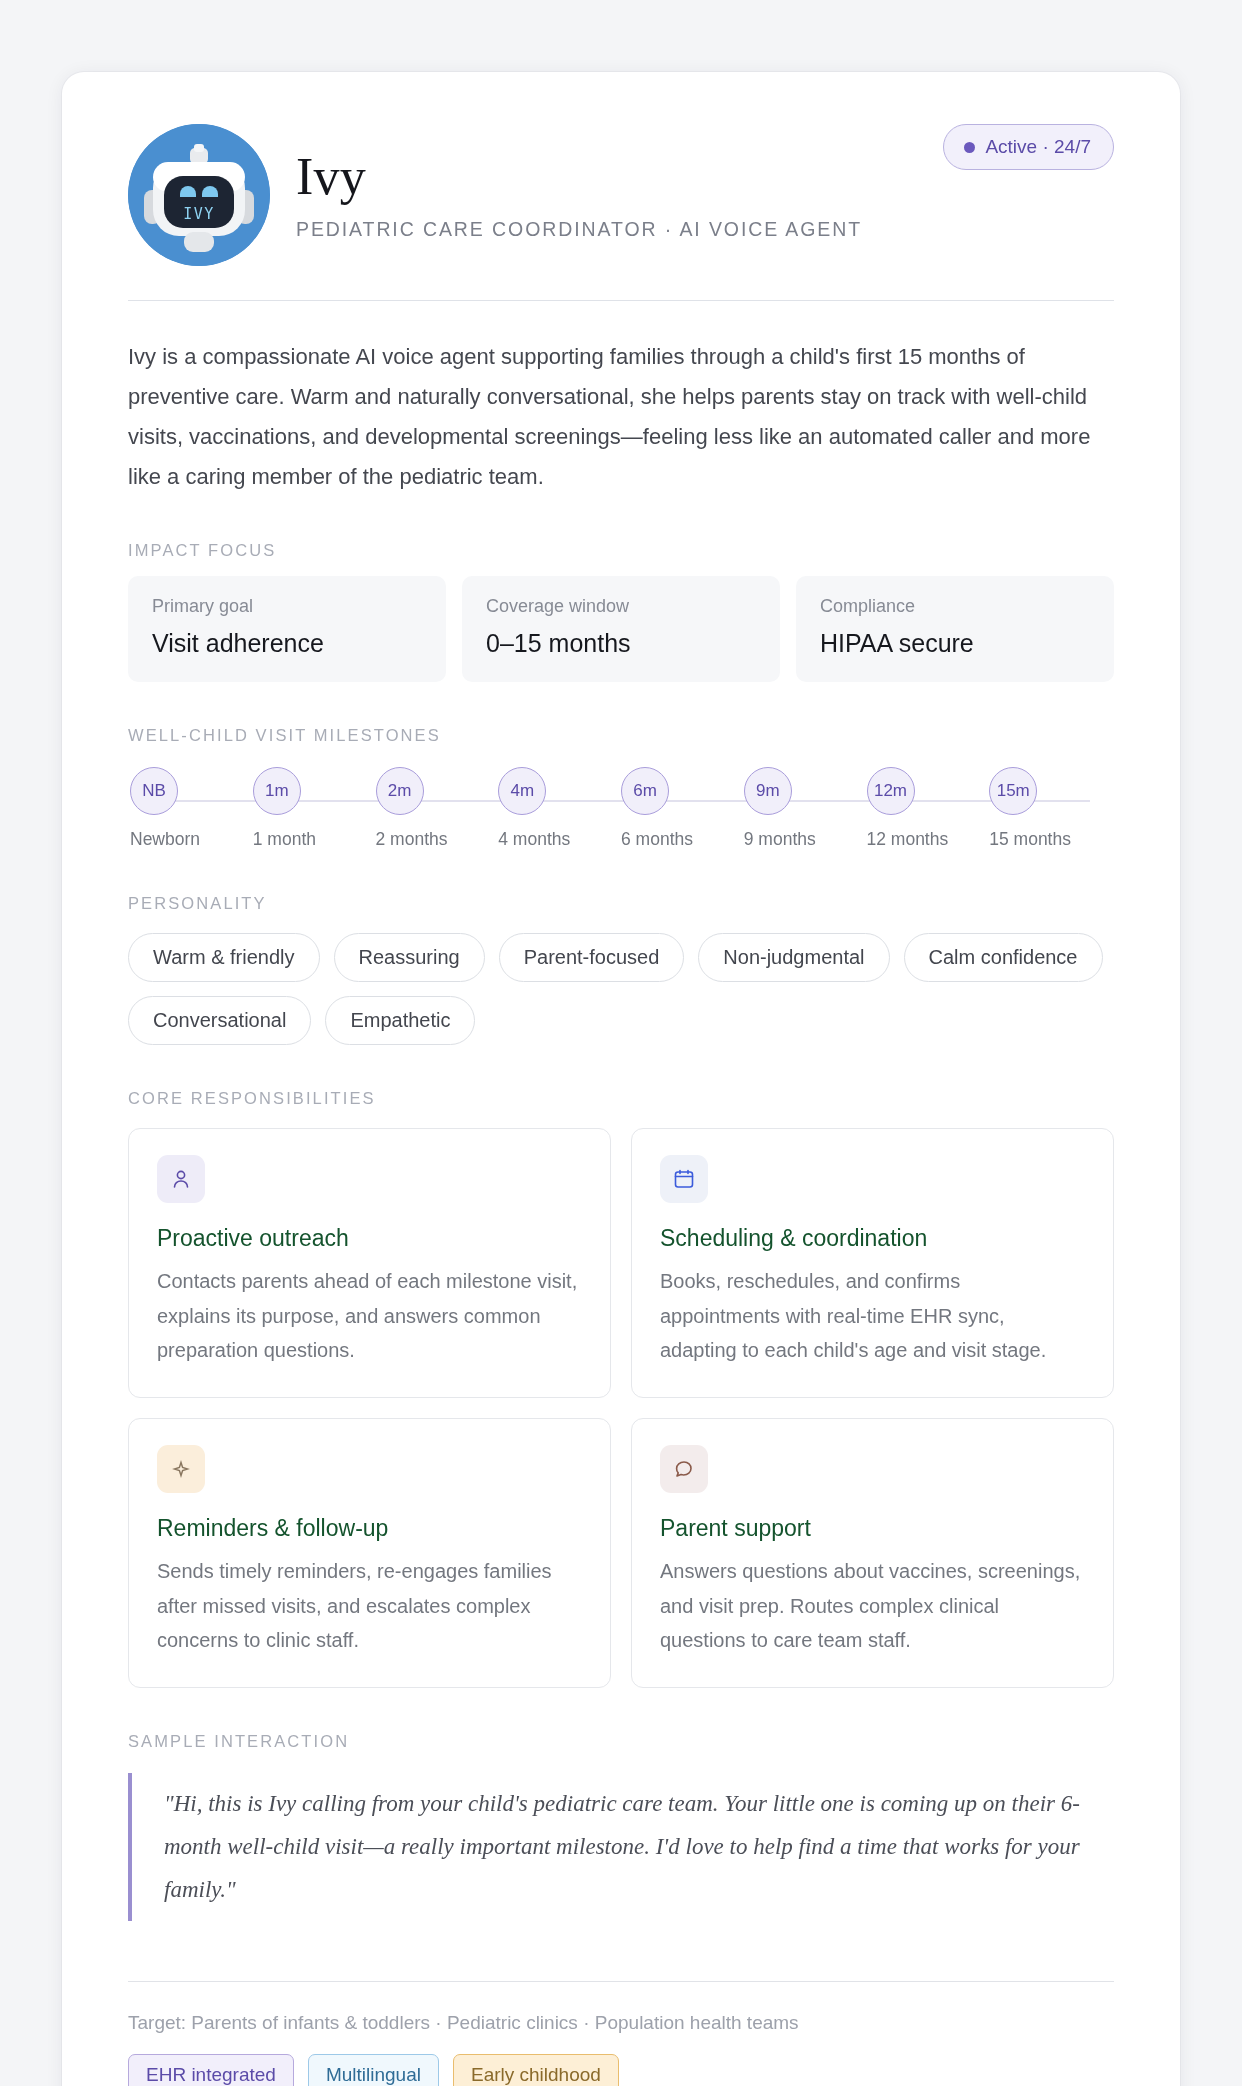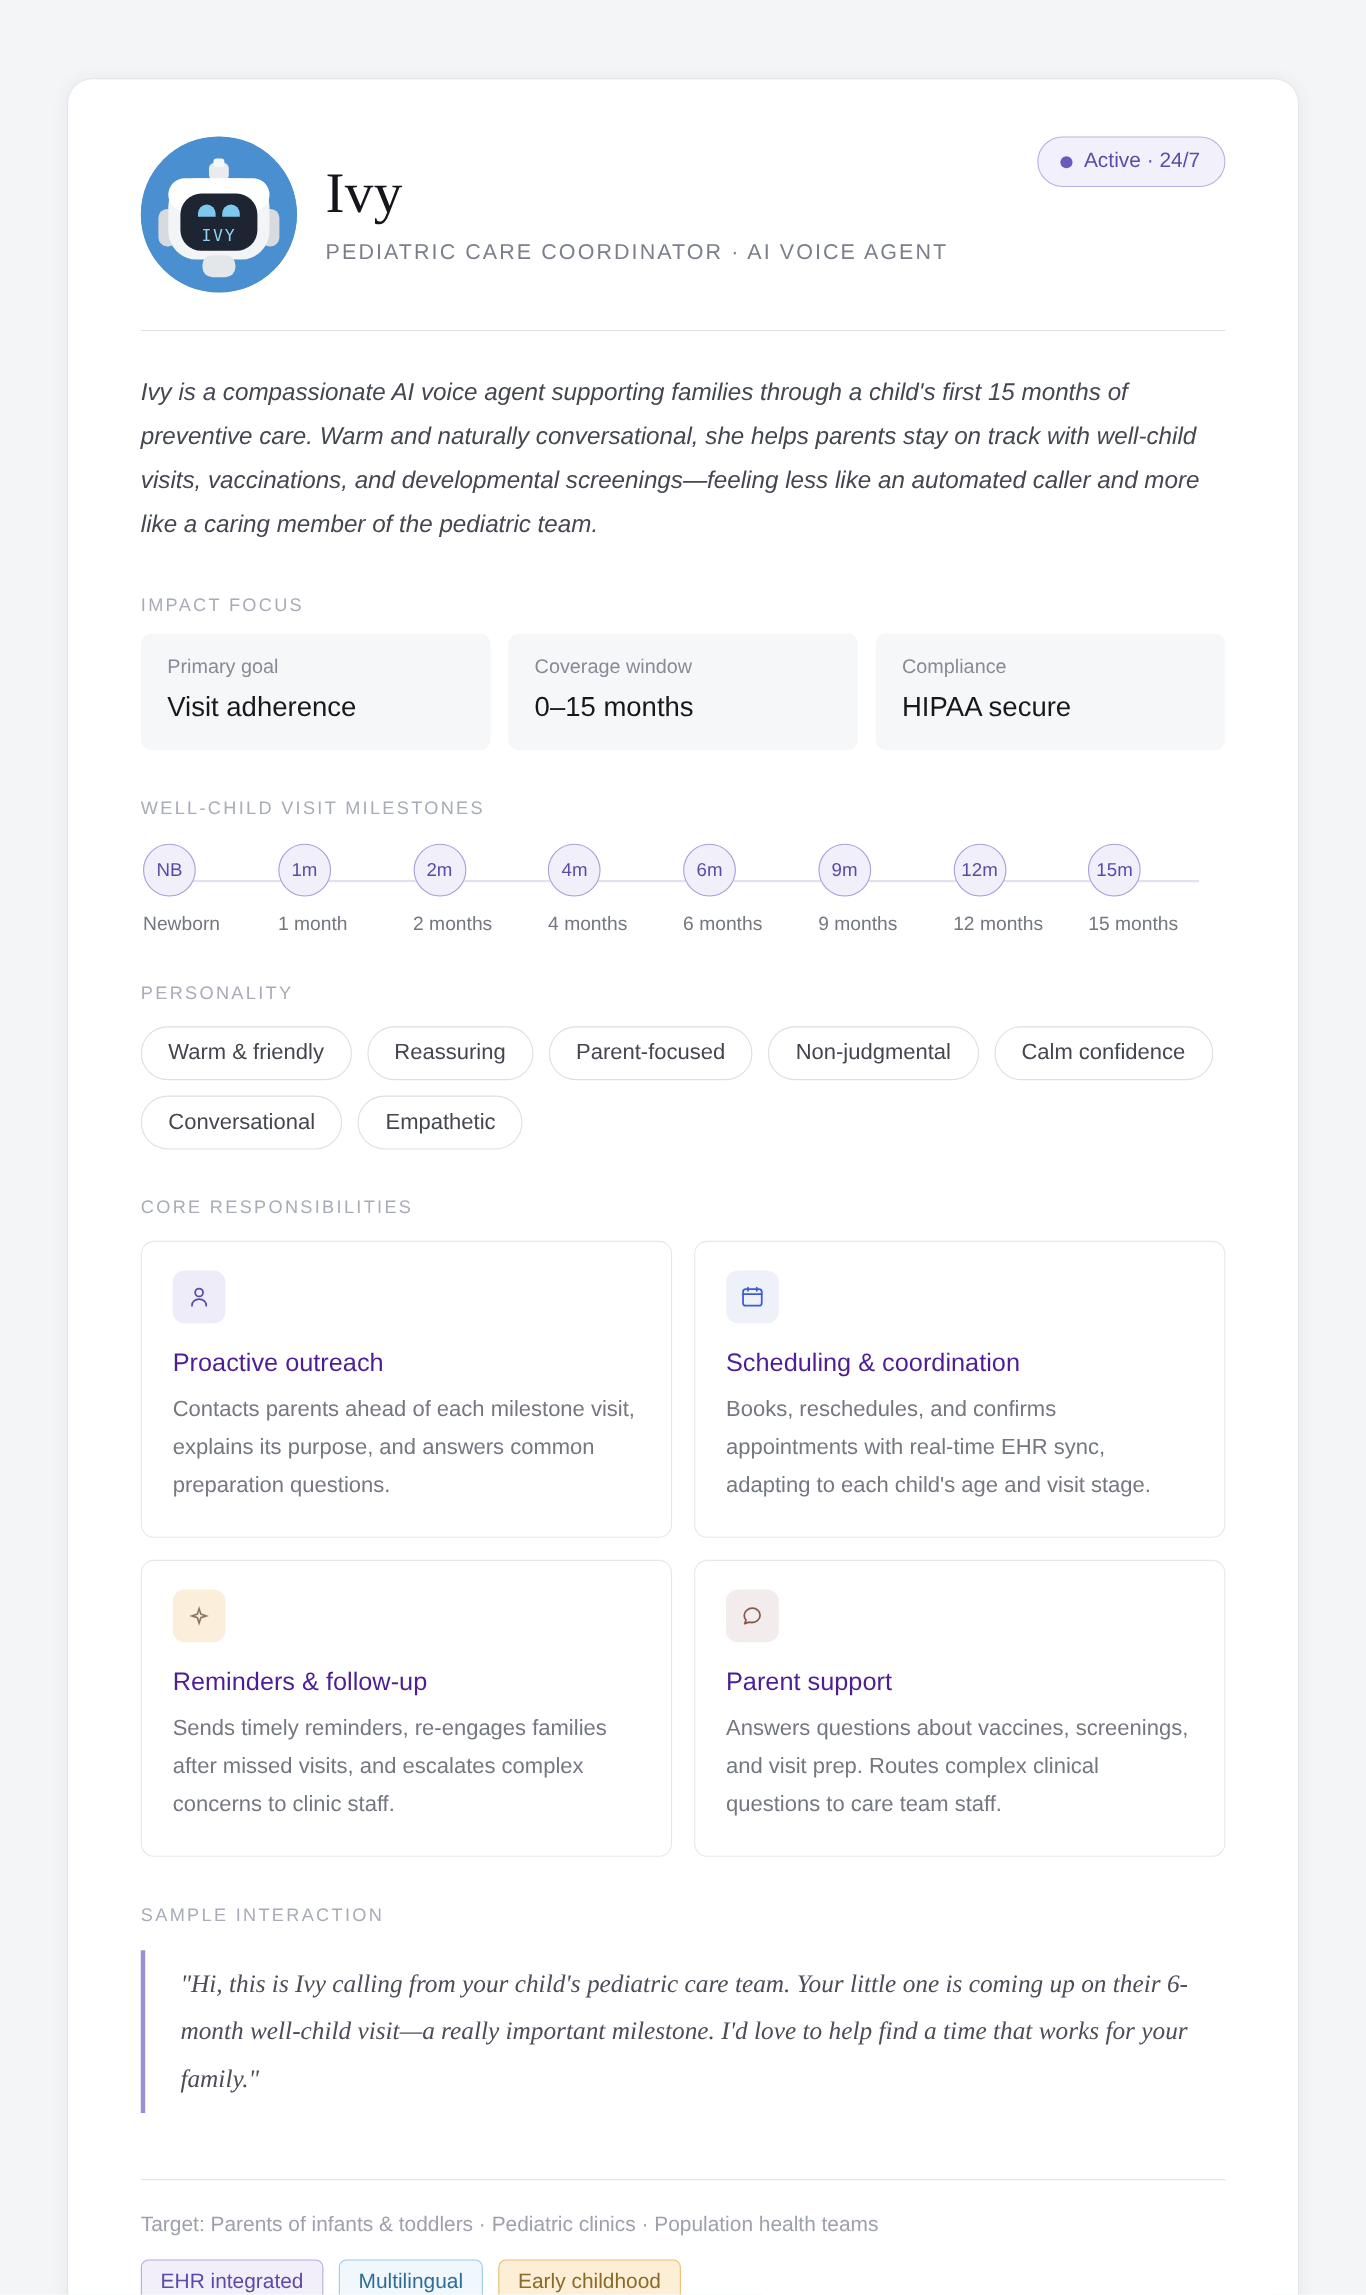--- a/index.html
+++ b/index.html
@@ -86,21 +86,20 @@
     background: #6b59bd;
     display: inline-block;
   }
 
   
   .intro {
     margin-top: 36px;
     font-size: 22px;
     line-height: 1.82;
     color: #44474f;
-    font-style: italic;
   }
 
   
   .section-label {
     margin-top: 44px;
     font-size: 16.5px;
     letter-spacing: 2.1px;
     color: #a8acb6;
     text-transform: uppercase;
   }
@@ -200,21 +199,21 @@
   .resp-icon {
     width: 48px; height: 48px;
     border-radius: 11px;
     display: flex;
     align-items: center;
     justify-content: center;
     margin-bottom: 22px;
   }
   .resp-title {
     font-size: 23px;
-    color: #4c1d95;
+    color: #14532d;
     margin-bottom: 12px;
   }
   .resp-desc {
     font-size: 20px;
     line-height: 1.72;
     color: #73777f;
   }
 
   
   .quote {

